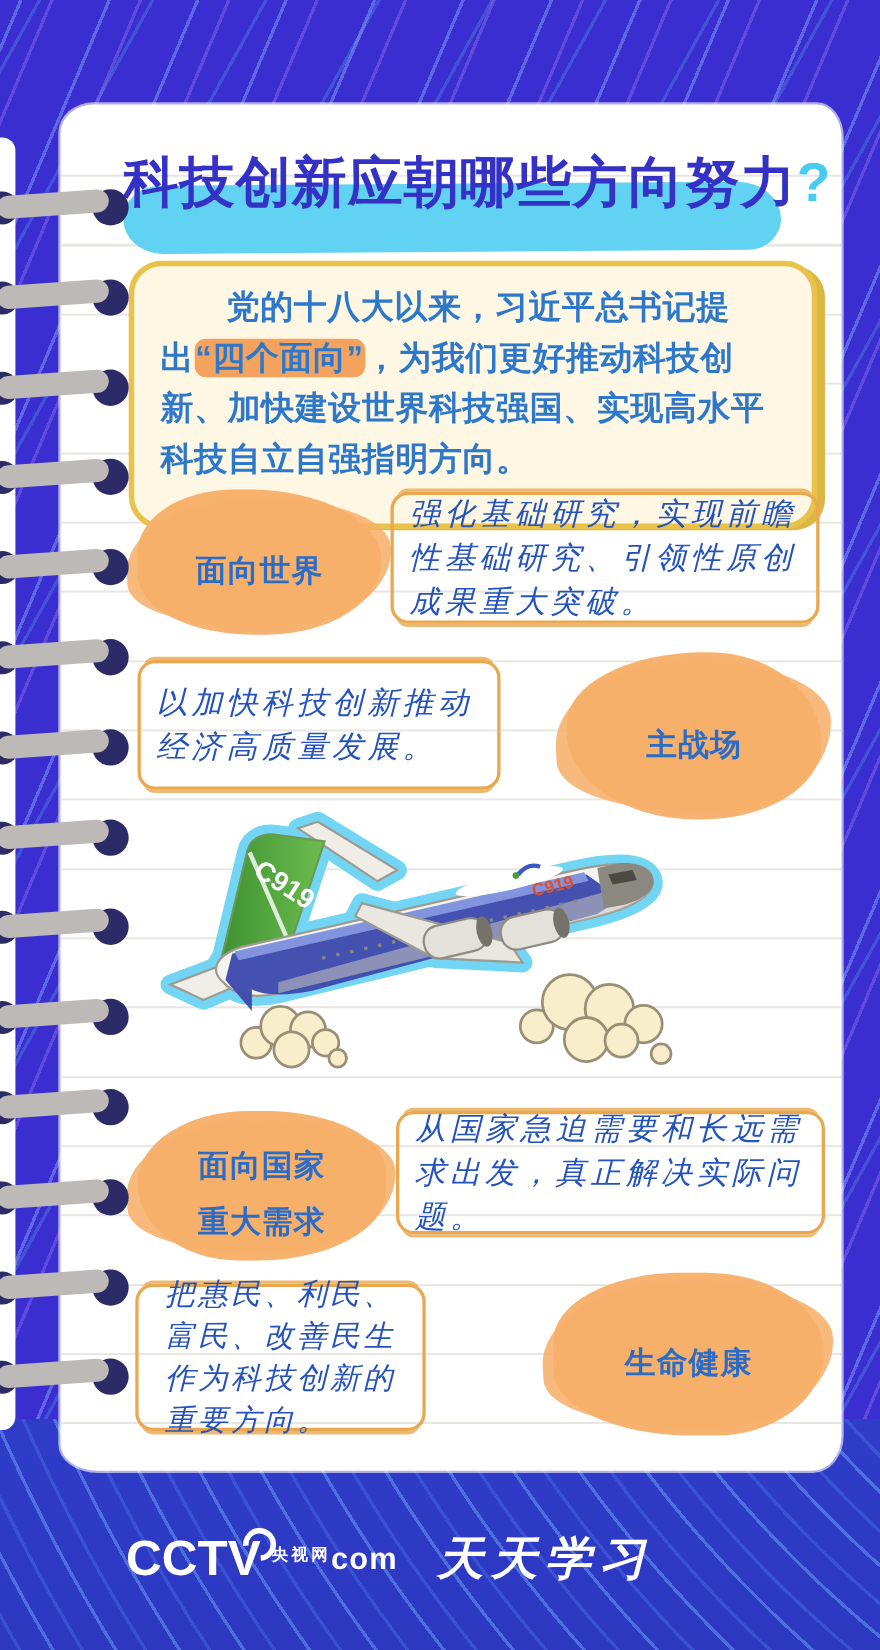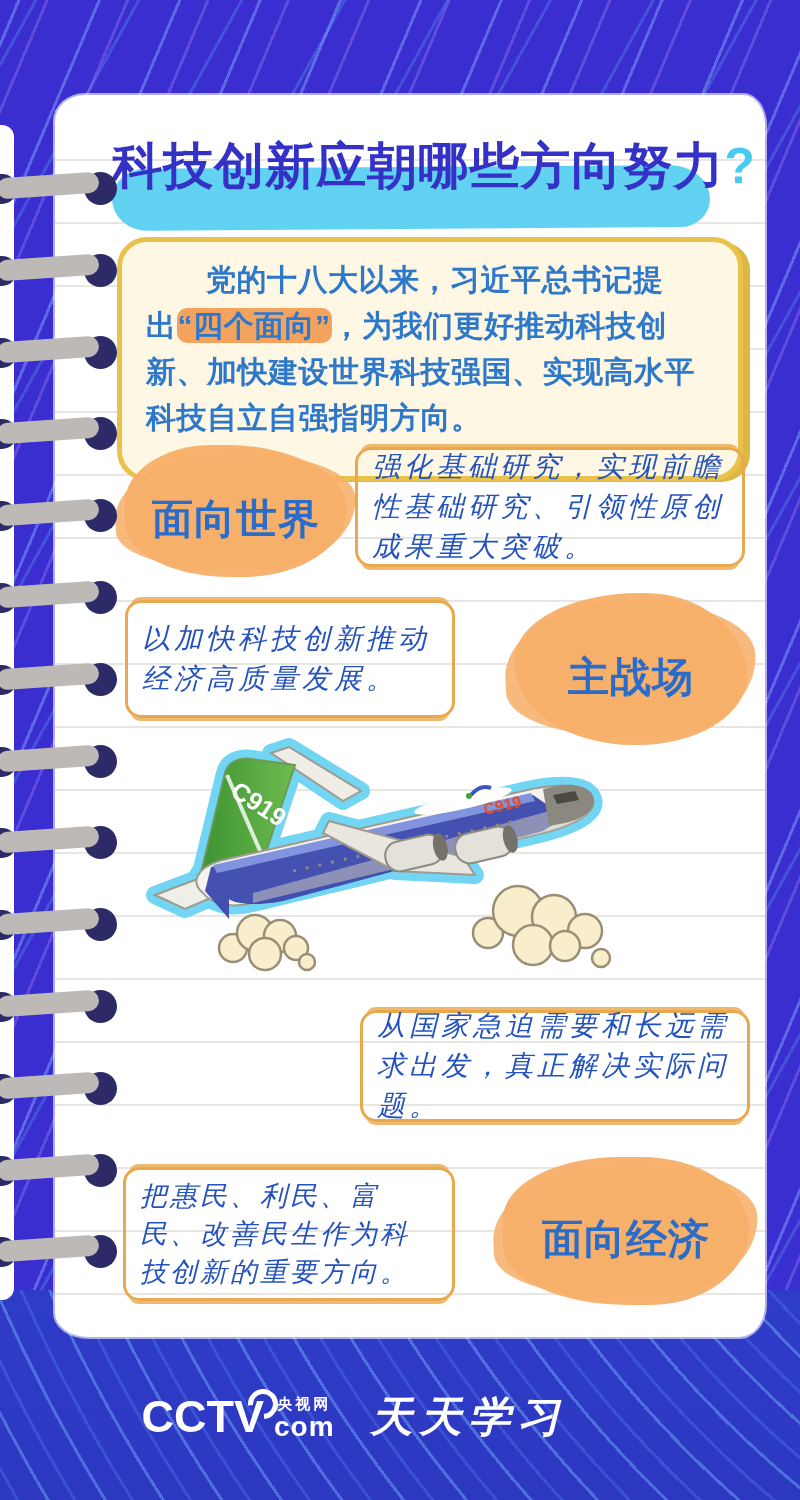--- a/index.html
+++ b/index.html
@@ -82,52 +82,52 @@
   .blob{
     position:absolute;z-index:3;display:flex;flex-direction:column;justify-content:center;align-items:center;
     background:rgba(247,175,106,.97);color:var(--heading-blue);font-weight:900;
   }
   .blob::before{
     content:"";position:absolute;z-index:-1;left:-10px;right:-9px;top:9px;bottom:7px;
     background:rgba(247,175,106,.88);
     border-radius:45% 55% 40% 60% / 55% 45% 60% 40%;
     transform:rotate(-3deg);
   }
-  .blob .hl1,.blob .hl2{font-size:41px;line-height:1.24;letter-spacing:1px;white-space:nowrap;margin-top:16px;}
+  .blob .hl1,.blob .hl2{font-size:28px;line-height:1.24;letter-spacing:1px;white-space:nowrap;margin-top:16px;}
   .b1{left:70px;top:350px;width:222px;height:132px;border-radius:42% 58% 50% 50% / 46% 52% 54% 44%;}
   .b2{left:460px;top:498px;width:232px;height:152px;border-radius:55% 45% 48% 52% / 44% 56% 46% 54%;}
   .b3{left:70px;top:915px;width:226px;height:136px;border-radius:48% 52% 56% 44% / 52% 44% 50% 56%;}
   .b4{left:448px;top:1062px;width:246px;height:148px;border-radius:52% 48% 44% 56% / 46% 54% 56% 44%;}
   
   .sketch{
     position:absolute;z-index:3;border:3px solid #e9a84e;border-radius:16px;
     color:var(--script-blue);font-style:italic;
     box-shadow:0 -8px 0 -5px rgba(233,168,78,.8),0 8px 0 -5px rgba(233,168,78,.8);
     display:flex;align-items:center;
   }
   .sketch p{padding:6px 14px;font-size:28px;line-height:1.42;letter-spacing:4px;font-weight:500;}
   .d1{left:300px;top:352px;width:390px;height:120px;}
   .d2{left:70px;top:505px;width:330px;height:118px;}
   .d3{left:305px;top:915px;width:390px;height:112px;}
-  .d4{left:68px;top:1072px;width:332px;height:134px;}
+  .d4{left:68px;top:1072px;width:264px;height:134px;padding-left:10px;}
   .d4 p{font-size:27px;letter-spacing:3px;}
   
   .illu{position:absolute;left:78px;top:638px;width:625px;height:255px;z-index:3;}
   
   .footer{
     position:absolute;left:0;top:1384px;width:708px;height:66px;z-index:3;
     display:flex;justify-content:center;align-items:center;color:#fff;
   }
   .cctv{display:flex;align-items:center;}
   .cctv .word{font-size:45px;font-weight:900;letter-spacing:0;}
   .cctv .swoosh{
     width:30px;height:30px;border:5px solid #fff;border-left-color:transparent;
     border-radius:50%;transform:rotate(-50deg);margin:-26px 0 0 -16px;
   }
-  .cctv .col{display:flex;flex-direction:column;align-items:center;margin-left:-4px;}
+  .cctv .col{display:flex;flex-direction:row;align-items:flex-start;margin-left:-4px;}
   .cctv .site{font-size:15px;letter-spacing:3px;font-weight:700;}
   .cctv .com{font-size:28px;font-weight:700;line-height:.9;letter-spacing:1px;}
   .brand{
     margin-left:36px;font-size:42px;font-weight:700;font-style:italic;
     font-family:"DejaVu Serif","Liberation Serif",serif;letter-spacing:7px;white-space:nowrap;
   }
 </style>
 </head>
 <body>
 
@@ -224,29 +224,33 @@
       <circle cx="355" cy="200" r="15"></circle>
         <circle cx="385" cy="178" r="25"></circle>
         <circle cx="421" cy="184" r="22"></circle>
       <circle cx="452" cy="198" r="17"></circle>
         <circle cx="400" cy="212" r="20"></circle>
         <circle cx="432" cy="213" r="15"></circle>
       <circle cx="468" cy="225" r="9"></circle>
     </g>
   </svg>
 
+  <div class="blob b3">
+    <div class="hl1">面向国家</div>
+    <div class="hl2">重大需求</div>
+  </div>
   <div class="sketch d3">
     <p>从国家急迫需要和长远需求出发，真正解决实际问题。</p>
   </div>
 
   <div class="sketch d4">
     <p>把惠民、利民、富民、改善民生作为科技创新的重要方向。</p>
   </div>
   <div class="blob b4">
-    <div class="hl1">面向经济</div>
+    <div class="hl1">生命健康</div>
   </div>
 </div>
 
 <div class="rings" id="rings">
     <div class="ring" style="top: 169px;">
       <span class="dot-l"></span>
       <span class="dot-r"></span>
       <span class="band"></span>
     </div>
     <div class="ring" style="top: 251px;">

